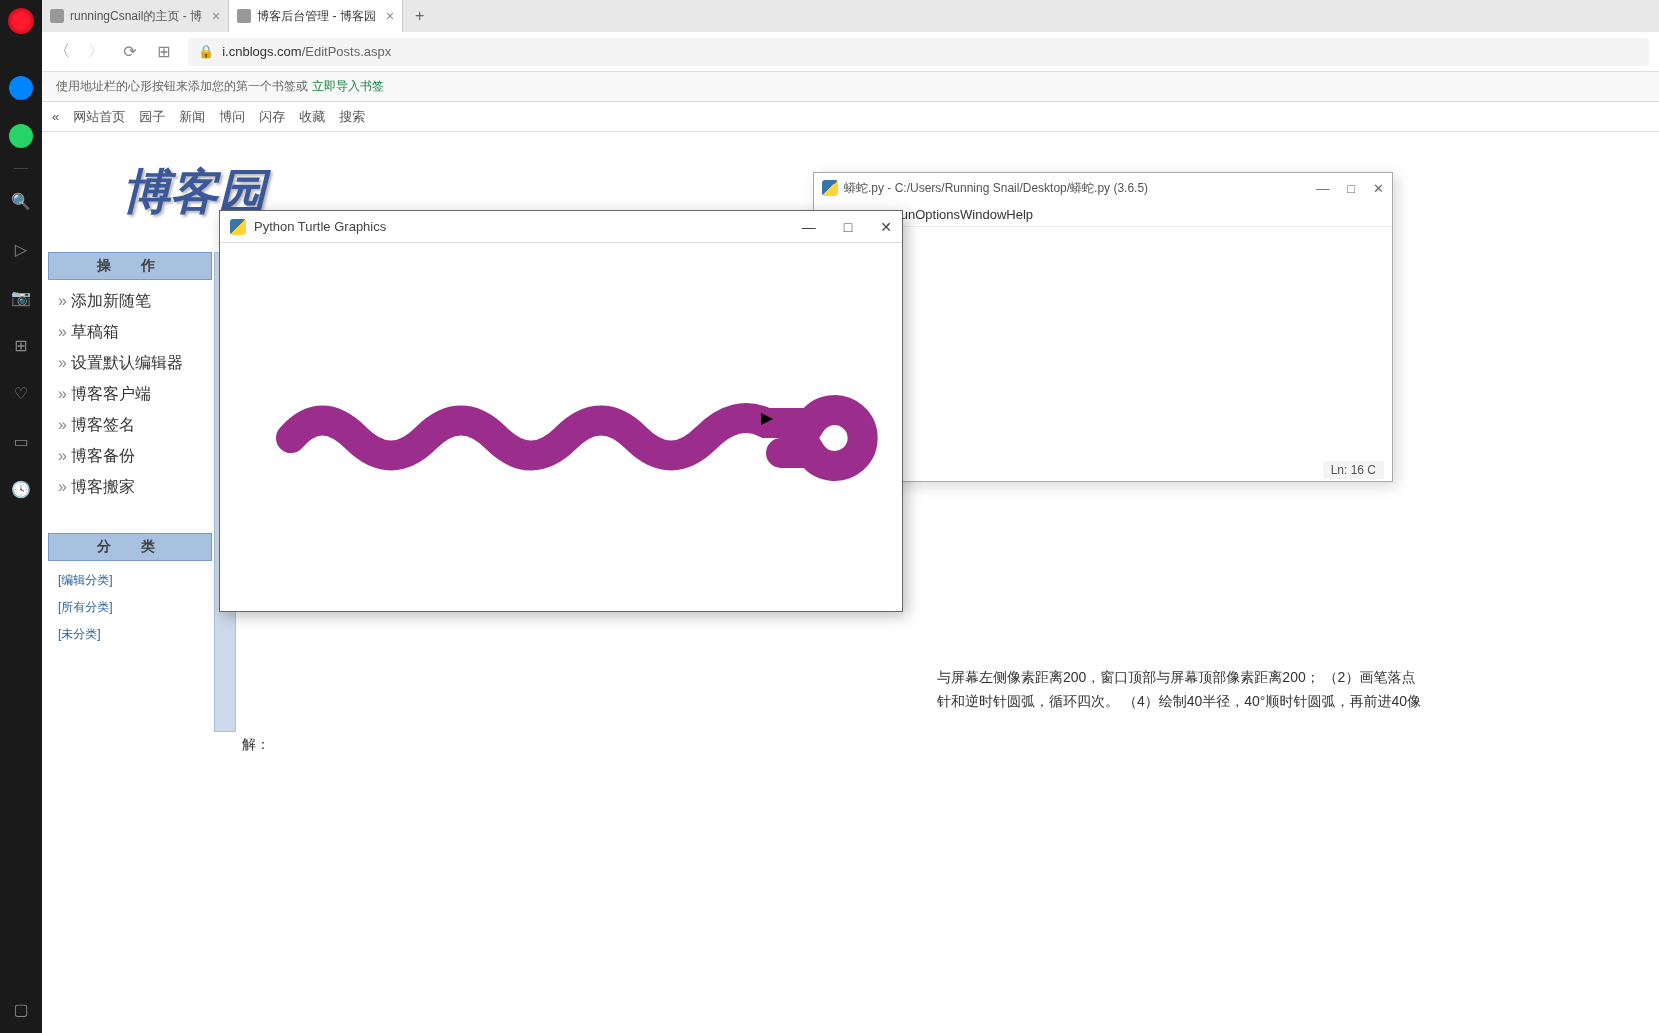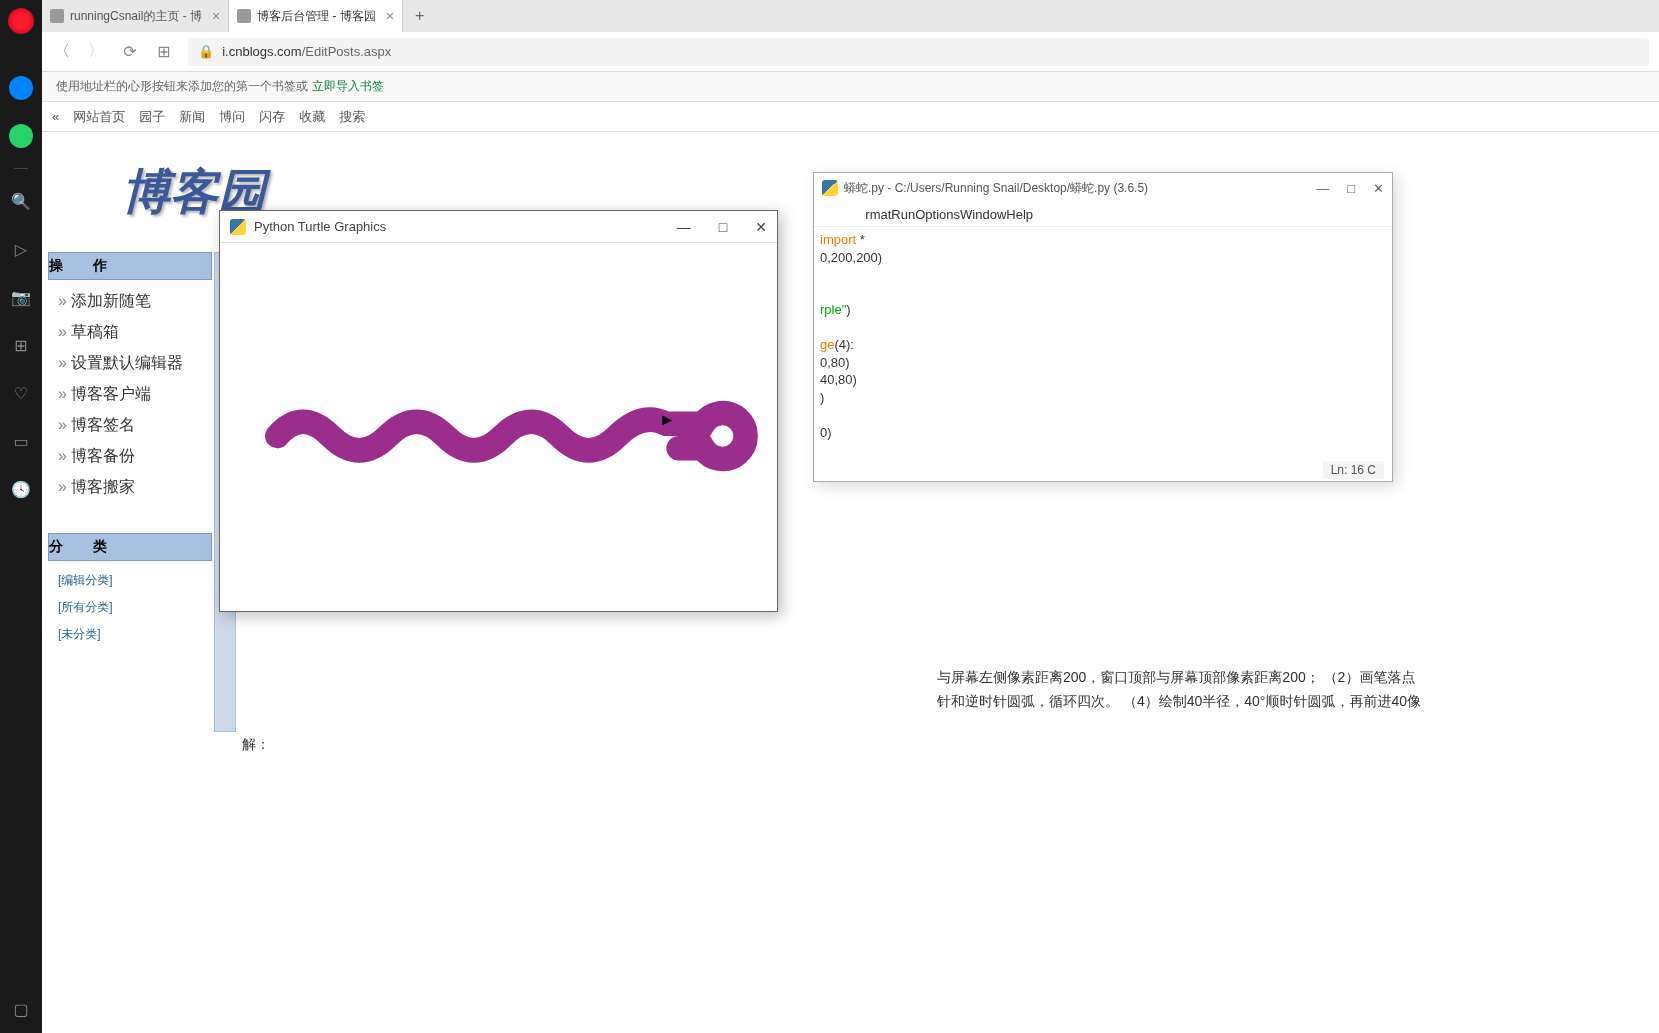--- a/index.html
+++ b/index.html
@@ -34,21 +34,21 @@
 
 .site-nav { position: absolute; left: 42px; top: 102px; right: 0; height: 30px; background: #fff; border-bottom: 1px solid #ddd; display: flex; align-items: center; padding: 0 10px; font-size: 13px; color: #555; gap: 14px; }
 .site-nav span { cursor: pointer; }
 
 
 .page { position: absolute; left: 42px; top: 132px; right: 0; bottom: 0; background: #fff; }
 .logo-area { position: absolute; left: 80px; top: 20px; font-size: 48px; font-weight: bold; color: #3b5998; font-style: italic; text-shadow: 2px 2px 3px rgba(0,0,0,0.3); font-family: "KaiTi", serif; margin-top: 8px; }
 
 
 .side-panel { position: absolute; left: 6px; top: 120px; width: 164px; }
-.panel-header { background: #a8c1e0; color: #000000; font-size: 14px; font-weight: bold; padding: 4px 0; letter-spacing: 8px; border: 1px solid #7a9ac8; }
+.panel-header { background: #a8c1e0; color: #404040; text-align: center; font-size: 14px; font-weight: bold; padding: 4px 0; letter-spacing: 8px; border: 1px solid #7a9ac8; }
 .panel-body { background: #fff; padding: 6px 0; }
 .panel-item { display: block; padding: 5px 10px; font-size: 16px; color: #333; cursor: pointer; }
 .panel-item .chev { color: #888; margin-right: 4px; }
 .panel-link { display: block; padding: 5px 10px; font-size: 12px; color: #2a6496; cursor: pointer; }
 .side-sep { height: 24px; }
 .side-strip { position: absolute; left: 172px; top: 120px; width: 22px; height: 480px; background: #cdd9ea; border: 1px solid #a8c1e0; }
 
 
 .idle-win { position: absolute; left: 813px; top: 172px; width: 580px; height: 310px; background: #fff; border: 1px solid #aaa; box-shadow: 4px 4px 14px rgba(0,0,0,0.15); }
 .idle-titlebar { height: 30px; background: #fff; display: flex; align-items: center; padding: 0 8px; font-size: 12px; color: #555; }
@@ -56,21 +56,21 @@
 .idle-winbtns { margin-left: auto; display: flex; gap: 18px; color: #666; font-size: 13px; }
 .idle-winbtns span { cursor: pointer; }
 .idle-menu { height: 24px; display: flex; align-items: center; padding: 0 8px; font-size: 13px; color: #333; border-bottom: 1px solid #eee; }
 .idle-menu span { cursor: pointer; }
 .idle-code { padding: 4px 6px; font-family: Consolas, monospace; font-size: 13px; line-height: 1.35; white-space: pre; color: #333; }
 .kw { color: #ff7700; }
 .str { color: #00aa00; }
 .idle-status { position: absolute; bottom: 2px; right: 8px; font-size: 12px; color: #555; background: #f4f4f4; padding: 2px 8px; }
 
 
-.turtle-win { position: absolute; left: 219px; top: 210px; width: 559px; height: 402px; background: #fff; border: 1px solid #666; box-shadow: 4px 4px 14px rgba(0,0,0,0.25); z-index: 10; }
+.turtle-win { position: absolute; left: 219px; top: 210px; width: 684px; height: 402px; background: #fff; border: 1px solid #666; box-shadow: 4px 4px 14px rgba(0,0,0,0.25); z-index: 10; }
 .turtle-titlebar { height: 32px; background: #fff; display: flex; align-items: center; padding: 0 10px; font-size: 13px; color: #444; border-bottom: 1px solid #ddd; }
 .turtle-logo { width: 16px; height: 16px; margin-right: 8px; background: linear-gradient(135deg, #3776ab 50%, #ffd43b 50%); border-radius: 3px; }
 .turtle-winbtns { margin-left: auto; display: flex; gap: 28px; color: #444; font-size: 14px; }
 .turtle-winbtns span { cursor: pointer; }
 .turtle-canvas { width: 100%; height: calc(100% - 32px); background: #fff; position: relative; }
 
 
 .page-text { position: absolute; left: 200px; top: 600px; right: 10px; font-size: 14px; color: #333; line-height: 1.8; }
 .page-text-right { position: absolute; left: 895px; top: 534px; right: 0; font-size: 14px; color: #333; line-height: 1.7; }
 </style>

